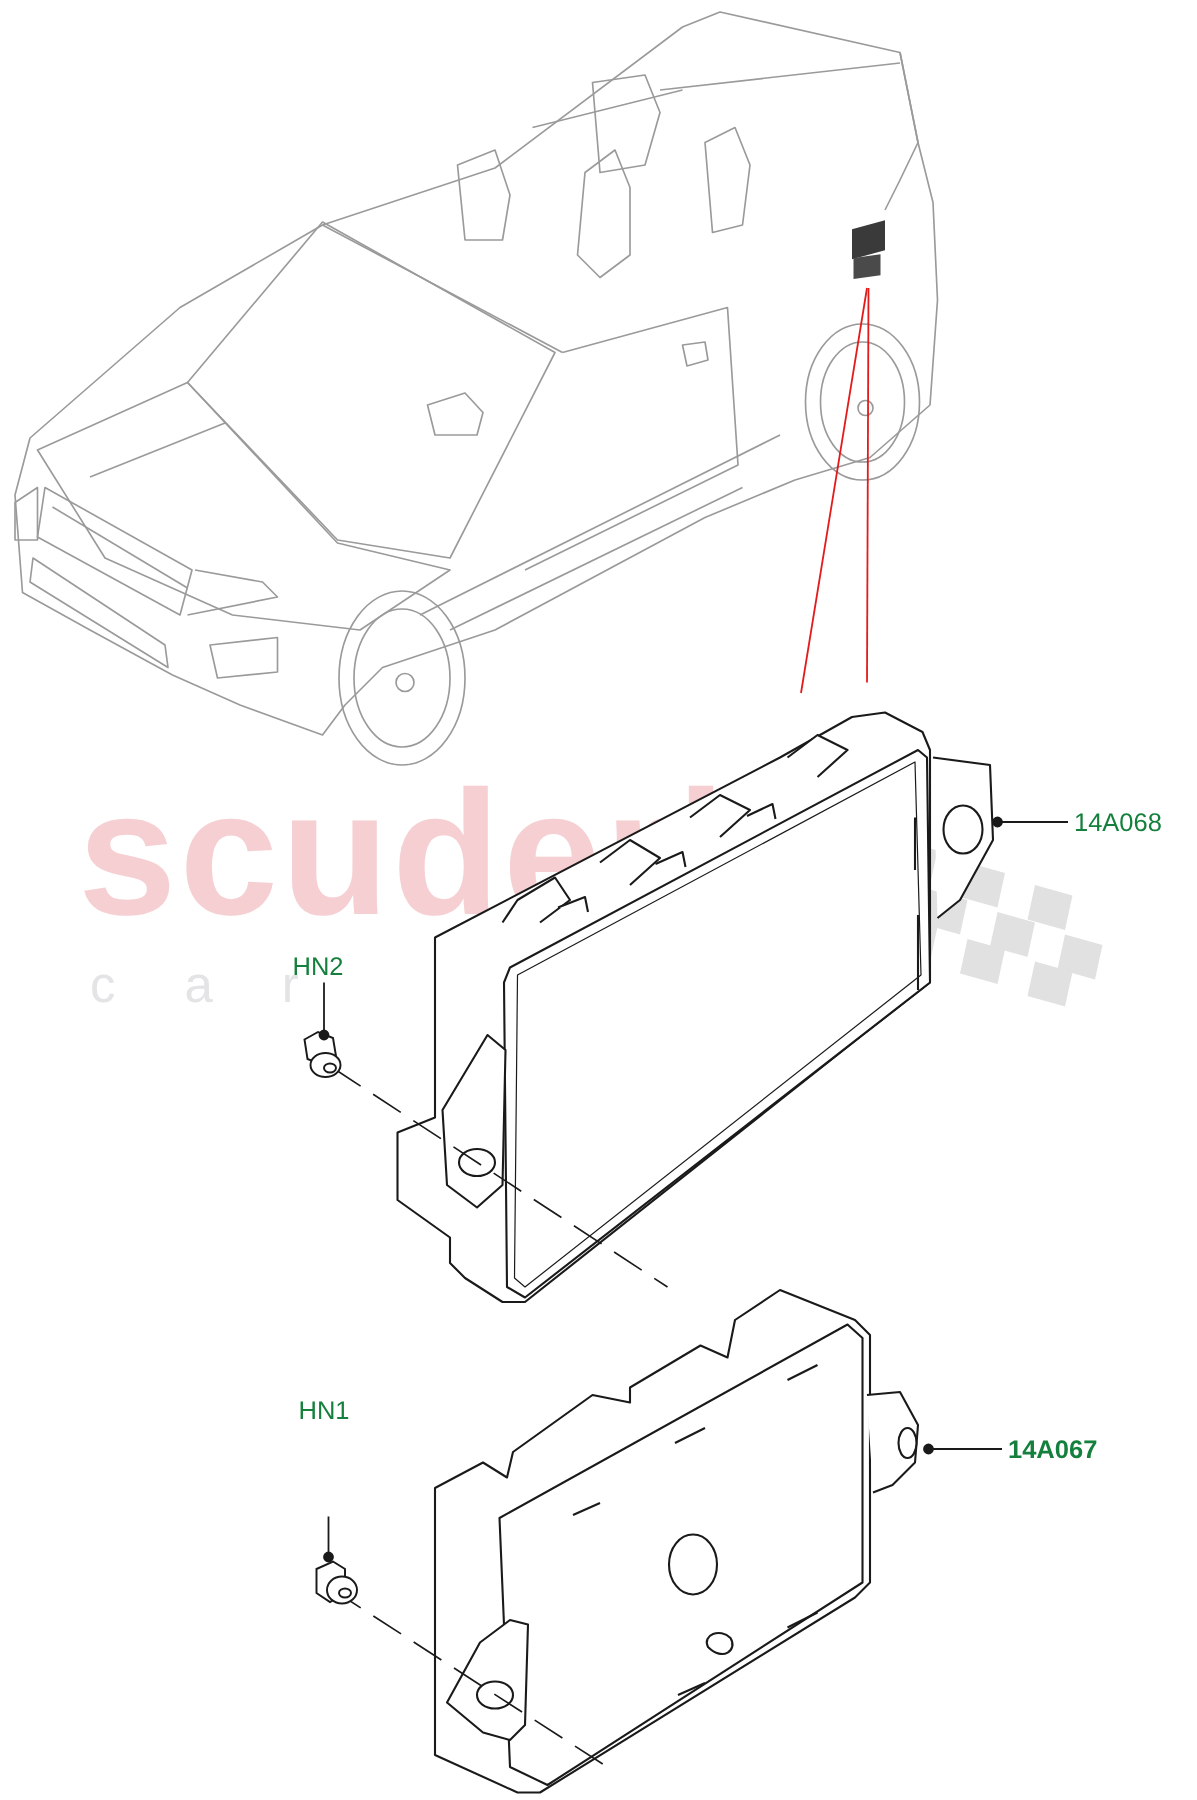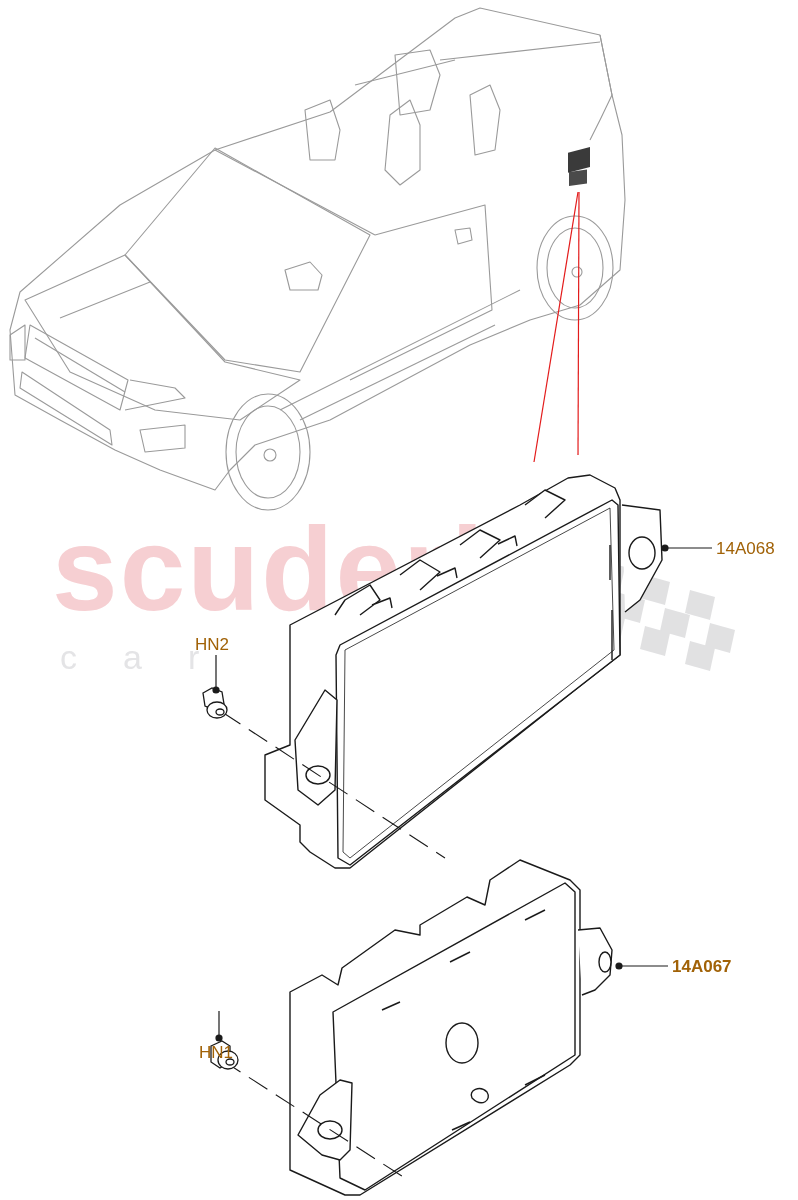--- a/index.html
+++ b/index.html
@@ -1,18 +1,18 @@
 <!DOCTYPE html>
 <html><head>
 <meta charset="utf-8">
 <style>
   html, body { margin:0; padding:0; background:#ffffff; }
   body { width:798px; height:1200px; position:relative; overflow:hidden; font-family:"Liberation Sans", sans-serif; }
   svg.stage { position:absolute; left:0; top:0; width:798px; height:1200px; }
-  .callout { position:absolute; color:#a16207; font-size:17px; font-family:"Liberation Sans", sans-serif; line-height:1; white-space:nowrap; cursor:pointer; }
+  .callout { position:absolute; color:#15803d; font-size:17px; font-family:"Liberation Sans", sans-serif; line-height:1; white-space:nowrap; cursor:pointer; }
   .wm-main { position:absolute; left:52px; top:510px; font-size:118px; font-weight:bold; color:#f6cfd2; letter-spacing:2px; font-family:"Liberation Sans", sans-serif; line-height:1; }
   .wm-sub { position:absolute; left:60px; top:640px; font-size:34px; color:#e4e4e6; letter-spacing:46px; font-family:"Liberation Sans", sans-serif; line-height:1; }
 </style>
 </head>
 <body>
 
 <div class="wm-main">scuderia</div>
 <div class="wm-sub">car parts</div>
 
 <svg class="stage" viewBox="0 0 798 1200">
@@ -148,13 +148,13 @@
     <line x1="619" y1="966" x2="668" y2="966"></line>
     <circle cx="619" cy="966" r="3"></circle>
     <line x1="219" y1="1011" x2="219" y2="1038"></line>
     <circle cx="219" cy="1038" r="3"></circle>
   </g>
 </svg>
 
 <div class="callout" style="left:716px; top:540px;">14A068</div>
 <div class="callout" style="left:195px; top:636px;">HN2</div>
 <div class="callout" style="left:672px; top:958px;font-weight:bold;">14A067</div>
-<div class="callout" style="left:199px; top:1044px;">HN1</div>
+<div class="callout" style="left:199px; top:932px;">HN1</div>
 
 </body></html>

